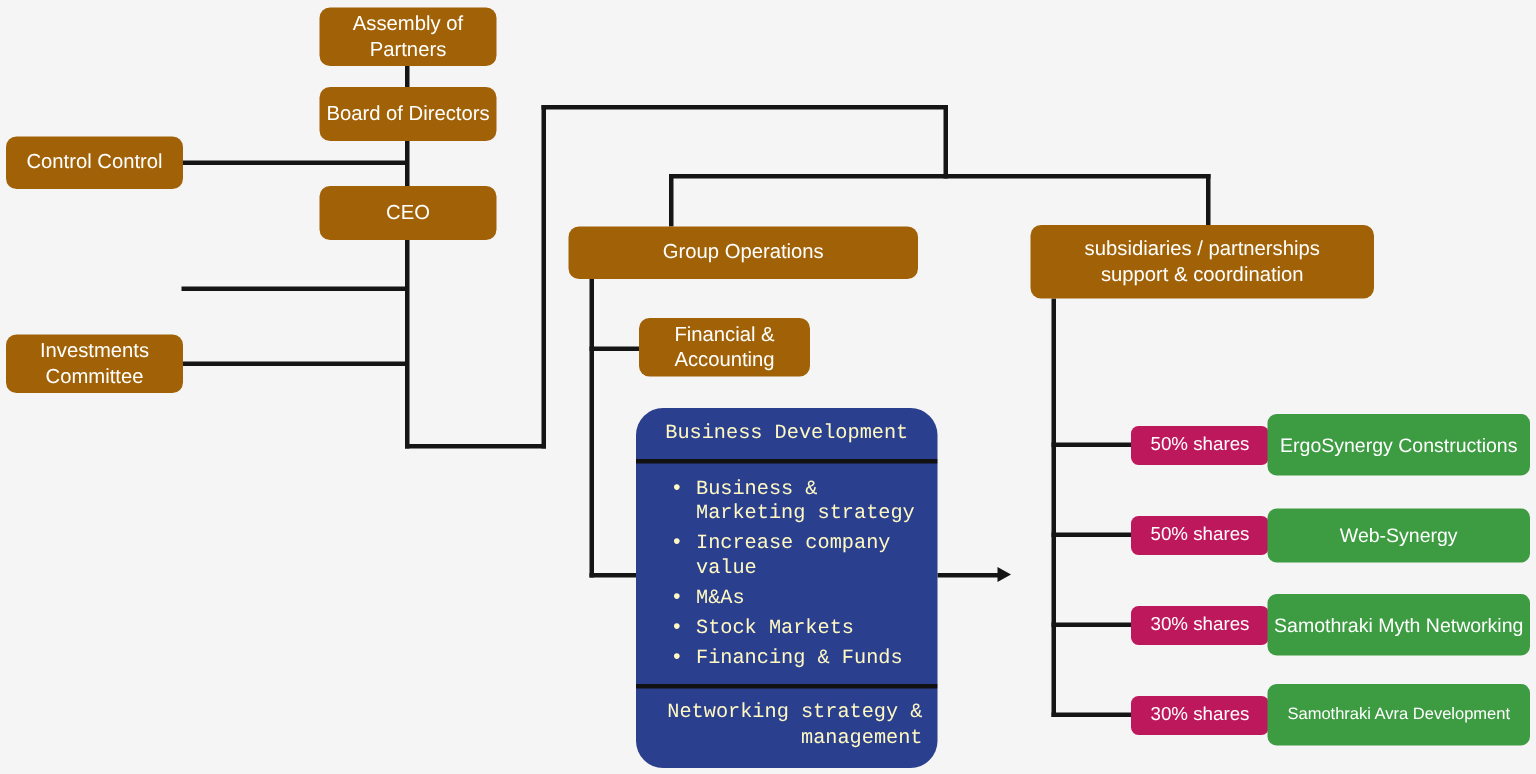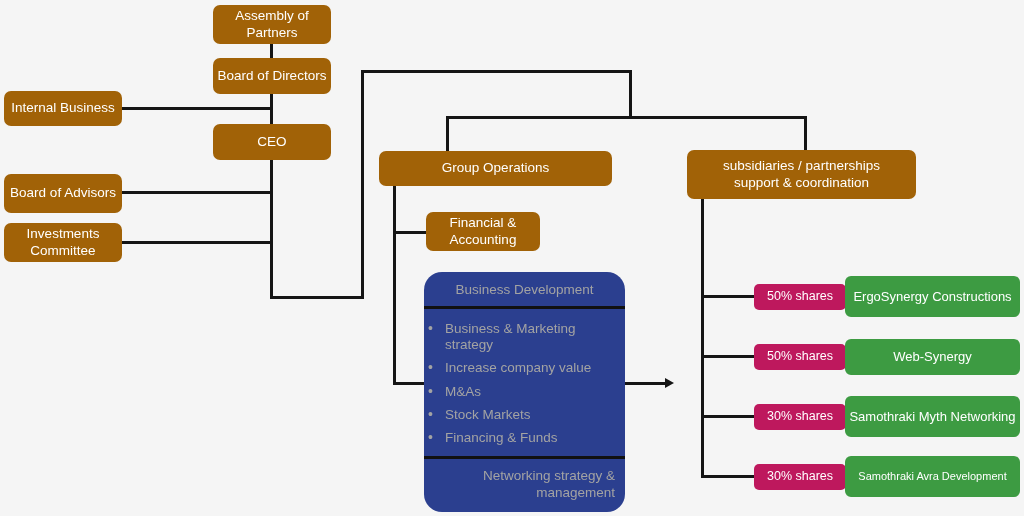--- a/index.html
+++ b/index.html
@@ -29,42 +29,43 @@
   }
   .node-blue { background: #a16207; }
   .node-green { background: #3d9b42; border-radius: 6px; }
   .node-gray  { background: #be185d; border-radius: 5px; }
 
   .bd-box {
     position: absolute;
     box-sizing: border-box;
     background: #2b3f8f;
     border-radius: 18px;
-    color: #a3a3a3;
+    color: #fef9c3;
     z-index: 5;
     overflow: hidden;
     display: flex;
     flex-direction: column;
+    font-family: Liberation Mono, monospace;
   }
   .bd-header {
     text-align: center;
     padding: 10px 6px 8px 6px;
     font-size: 13.5px;
     line-height: 1.2;
   }
   .bd-rule {
     height: 3px;
     background: #111111;
     width: 100%;
   }
   .bd-list {
     flex: 1;
     list-style: none;
     margin: 0;
-    padding: 8px 10px 6px 4px;
+    padding: 8px 10px 6px 23px;
     display: flex;
     flex-direction: column;
     justify-content: space-around;
   }
   .bd-list li {
     font-size: 13.5px;
     position: relative;
     padding-left: 17px;
     line-height: 1.2;
   }
@@ -142,23 +143,22 @@
   <div class="line" style="left:701px; top:355px; width:54px; height:3px;"></div>
   <div class="line" style="left:701px; top:415px; width:54px; height:3px;"></div>
   <div class="line" style="left:701px; top:475px; width:54px; height:3px;"></div>
 
   <div class="node node-blue" style="left:213px; top:5px; width:118px; height:39px; font-size:13.5px;">Assembly of Partners</div>
 
   <div class="node node-blue" style="left:213px; top:58px; width:118px; height:36px; font-size:13.5px;">Board of Directors</div>
 
   <div class="node node-blue" style="left:213px; top:124px; width:118px; height:36px; font-size:13.5px;">CEO</div>
 
-  <div class="node node-blue" style="left:4px; top:91px; width:118px; height:35px; font-size:13.5px;">Internal Business</div>
+  <div class="node node-blue" style="left:4px; top:91px; width:118px; height:35px; font-size:13.5px;">Control Control</div>
 
-  <div class="node node-blue" style="left:4px; top:174px; width:118px; height:39px; font-size:13.5px;">Board of Advisors</div>
 
   <div class="node node-blue" style="left:379px; top:151px; width:233px; height:35px; font-size:13.5px;">Group Operations</div>
 
   <div class="node node-blue" style="left:4px; top:223px; width:118px; height:39px; font-size:13.5px;">Investments Committee</div>
 
   <div class="node node-blue" style="left:426px; top:212px; width:114px; height:39px; font-size:13.5px;">Financial &amp; Accounting</div>
 
   <div class="node node-blue" style="left:687px; top:150px; width:229px; height:49px; font-size:13.5px; padding:0 24px;">subsidiaries / partnerships support &amp; coordination</div>
 
   <div class="bd-box" style="left:424px; top:272px; width:201px; height:240px;">

